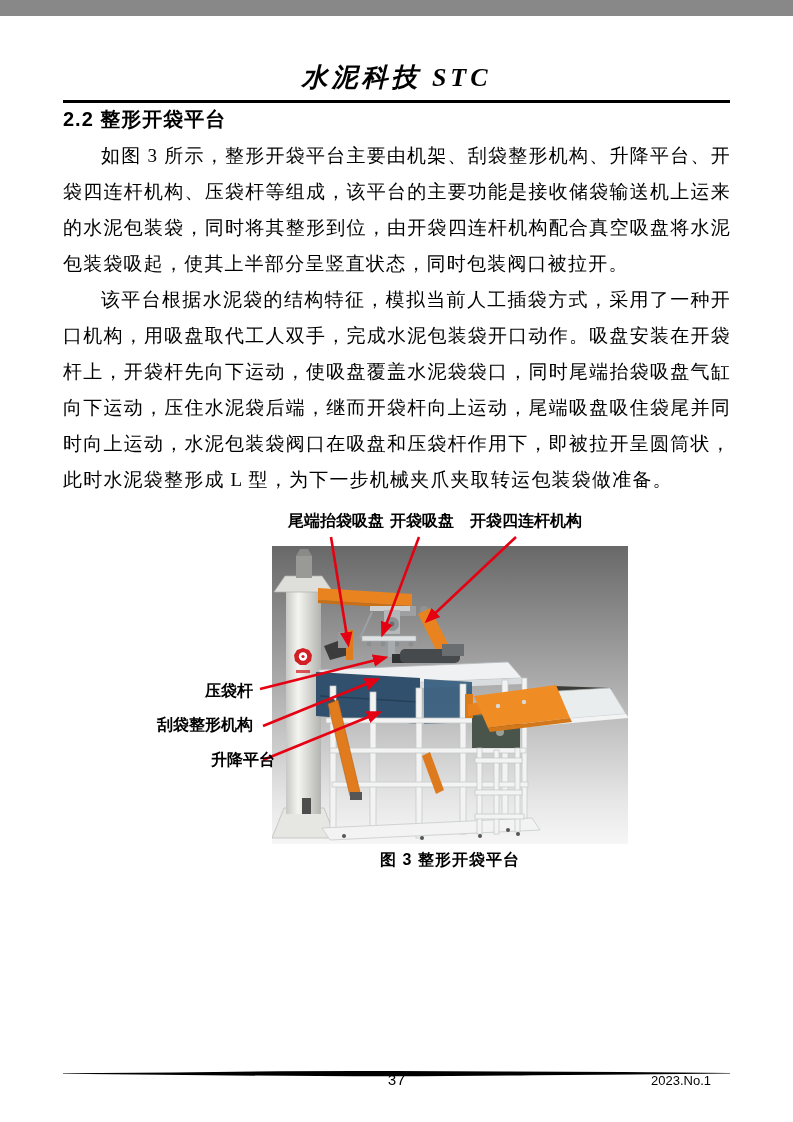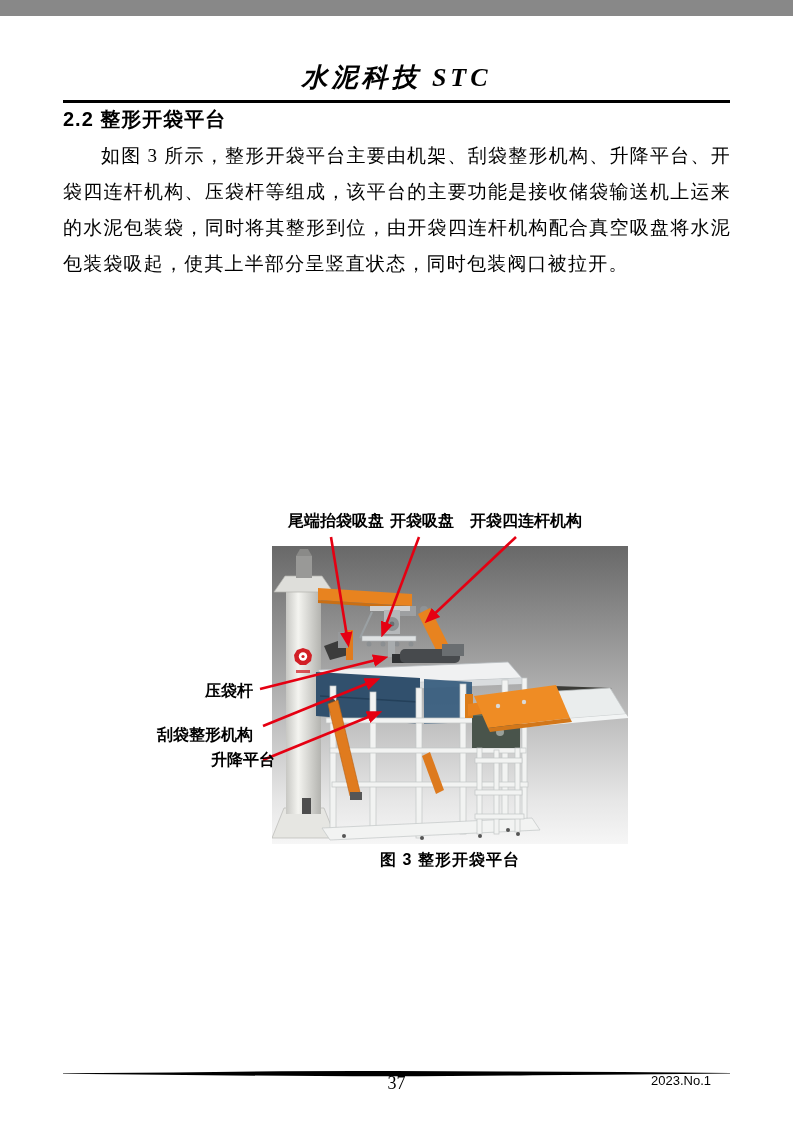--- a/index.html
+++ b/index.html
@@ -49,54 +49,55 @@
   .fig-label{
     position:absolute;
     font-family:"Liberation Sans","DejaVu Sans",sans-serif;
     font-size:16px;font-weight:700;line-height:18px;
     white-space:nowrap;color:#000;
   }
   .lbl-tail{top:6px;left:228px;}
   .lbl-open{top:6px;left:330px;}
   .lbl-fourbar{top:6px;left:410px;}
   .lbl-press{top:176px;right:480px;}
-  .lbl-scraper{top:220px;right:480px;}
+  .lbl-scraper{top:210px;right:480px;}
   .lbl-lift{top:245px;right:458px;}
   .arrow-layer{
     position:absolute;top:0;left:0;width:673px;height:370px;
     pointer-events:none;
   }
   .fig-caption{
     position:absolute;top:344px;left:212px;width:356px;
     text-align:center;font-size:16px;font-weight:700;
     letter-spacing:1px;
     font-family:"Liberation Sans","DejaVu Sans",sans-serif;
   }
   
   .footer-line{position:absolute;top:1049px;left:63px;}
   .footer-page{
     position:absolute;top:1057px;left:0;width:793px;text-align:center;
-    font-family:Liberation Serif, serif;font-size:18px;
+    font-family:Liberation Mono, monospace;font-size:15px;
   }
   .footer-issue{
     position:absolute;top:1057px;right:82px;
     font-family:"Liberation Sans","DejaVu Sans",sans-serif;font-size:13px;
   }
 </style>
 </head>
 <body>
 
 <div class="page">
 
   <div class="journal-title">水泥科技 STC</div>
   <div class="header-rule"></div>
   <div class="section-heading">2.2 整形开袋平台</div>
 
   <div class="bodytext" id="flow-top">
     <p>如图 3 所示，整形开袋平台主要由机架、刮袋整形机构、升降平台、开袋四连杆机构、压袋杆等组成，该平台的主要功能是接收储袋输送机上运来的水泥包装袋，同时将其整形到位，由开袋四连杆机构配合真空吸盘将水泥包装袋吸起，使其上半部分呈竖直状态，同时包装阀口被拉开。</p>
+    <p>该平台根据水泥袋的结构特征，模拟当前人工插袋方式，采用了一种开口机构，用吸盘取代工人双手，完成水泥包装袋开口动作。吸盘安装在开袋杆上，开袋杆先向下运动，使吸盘覆盖水泥袋袋口，同时尾端抬袋吸盘气缸向下运动，压住水泥袋后端，继而开袋杆向上运动，尾端吸盘吸住袋尾并同时向上运动，水泥包装袋阀口在吸盘和压袋杆作用下，即被拉开呈圆筒状，此时水泥袋整形成 L 型，为下一步机械夹爪夹取转运包装袋做准备。</p>
   </div>
 
   <div class="figure">
 
     <div class="photo">
       <svg width="356" height="298" viewBox="0 0 356 298">
         <defs>
           <linearGradient id="bgGrad" x1="0" y1="0" x2="0" y2="1">
             <stop offset="0" stop-color="#686868"></stop>
             <stop offset="0.55" stop-color="#b9b9b9"></stop>

